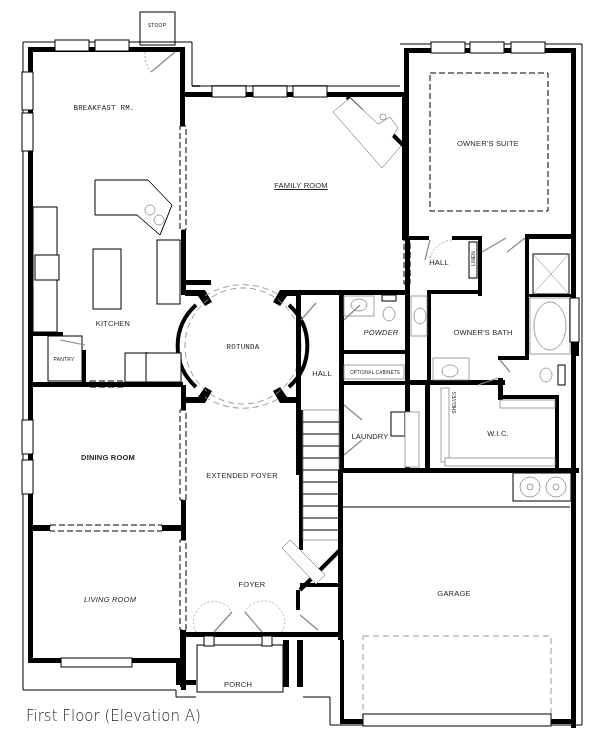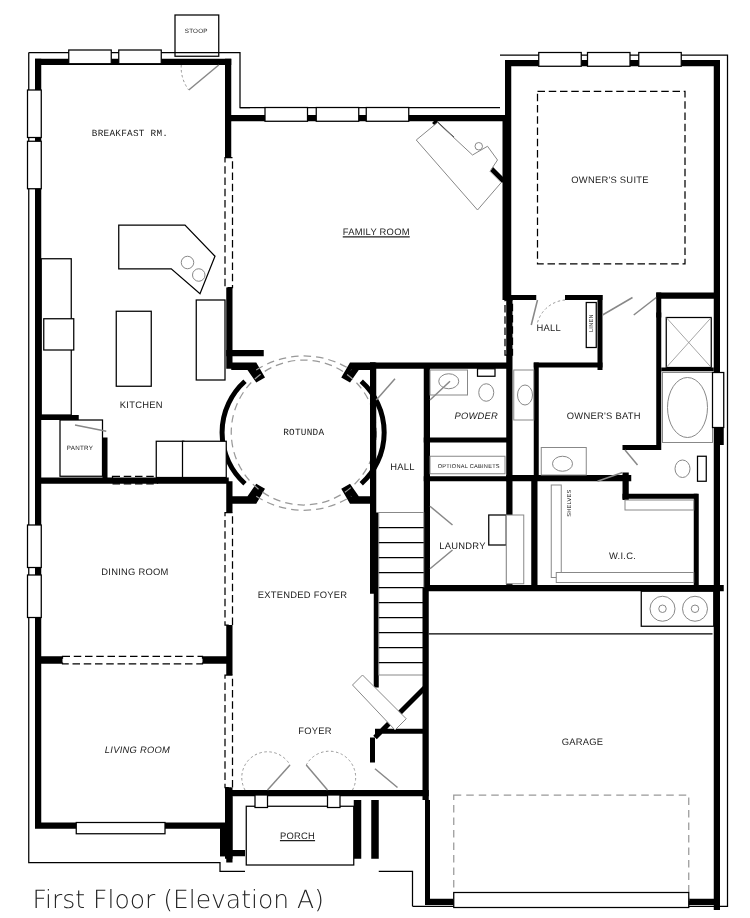--- a/index.html
+++ b/index.html
@@ -12,21 +12,21 @@
     .dash { fill: none; stroke: #000; stroke-width: 1; stroke-dasharray: 6 3; }
     .dash-gray { fill: none; stroke: #999; stroke-width: 1; stroke-dasharray: 6 4; }
     .door-arc { fill: none; stroke: #999; stroke-width: 0.8; stroke-dasharray: 2 2; }
     .door-leaf { stroke: #888; stroke-width: 1.2; }
     .fixture { fill: #fff; stroke: #888; stroke-width: 0.8; }
     .fixture-dark { fill: #fff; stroke: #000; stroke-width: 1; }
     .stair { stroke: #000; stroke-width: 1; }
     .room-label { position: absolute; font-size: 7.5px; color: #222; letter-spacing: 0.2px; white-space: nowrap; transform: translateX(-50%); text-transform: uppercase; }
     .room-label.small { font-size: 5px; }
     .room-label.tiny { font-size: 4.5px; }
-    .caption { position: absolute; left: 26px; top: 707px; font-size: 20px; color: #222; font-family: "DejaVu Sans", sans-serif; font-weight: 300; }
+    .caption { position: absolute; left: 26px; top: 707px; font-size: 15px; color: #222; font-family: "DejaVu Sans", sans-serif; font-weight: 300; }
   </style>
 </head>
 <body>
 
 <svg id="plan" viewBox="0 0 600 734" xmlns="http://www.w3.org/2000/svg">
 
   <rect class="outline" x="140" y="12" width="35" height="33"></rect>
 
   <path class="thin" d="M23 42 H192 V86 H200 M23 42 V690 H176 V697 H196"></path>
   <path class="thin" d="M192 86 H400"></path>
@@ -237,22 +237,22 @@
 <div class="room-label" style="left:439px; top:258px;">HALL</div>
 <div class="room-label tiny" style="left:466px; top:256px; transform: rotate(-90deg);">LINEN</div>
 <div class="room-label" style="left:113px; top:319px;">KITCHEN</div>
 <div class="room-label small" style="left:64px; top:356px;">PANTRY</div>
 <div class="room-label" style="left:243px; top:343px;font-family:Liberation Mono, monospace;">ROTUNDA</div>
 <div class="room-label" style="left:381px; top:328px;font-style:italic;">POWDER</div>
 <div class="room-label" style="left:322px; top:369px;">HALL</div>
 <div class="room-label tiny" style="left:375px; top:370px;">OPTIONAL CABINETS</div>
 <div class="room-label" style="left:483px; top:328px;">OWNER'S BATH</div>
 <div class="room-label tiny" style="left:444px; top:400px; transform: rotate(-90deg);">SHELVES</div>
-<div class="room-label" style="left:498px; top:440px;">W.I.C.</div>
+<div class="room-label" style="left:498px; top:429px;">W.I.C.</div>
 <div class="room-label" style="left:370px; top:432px;">LAUNDRY</div>
-<div class="room-label" style="left:108px; top:453px;">DINING ROOM</div>
+<div class="room-label" style="left:108px; top:453px;font-weight:bold;">DINING ROOM</div>
 <div class="room-label" style="left:242px; top:471px;">EXTENDED FOYER</div>
-<div class="room-label" style="left:454px; top:589px;margin-left:12px;">GARAGE</div>
+<div class="room-label" style="left:454px; top:589px;">GARAGE</div>
 <div class="room-label" style="left:240px; top:580px;margin-left:12px;">FOYER</div>
 <div class="room-label" style="left:110px; top:595px;font-style:italic;">LIVING ROOM</div>
-<div class="room-label" style="left:238px; top:664px;text-decoration:underline;">PORCH</div>
+<div class="room-label" style="left:238px; top:680px;">PORCH</div>
 
 <div class="caption">First Floor (Elevation A)</div>
 
 </body></html>

